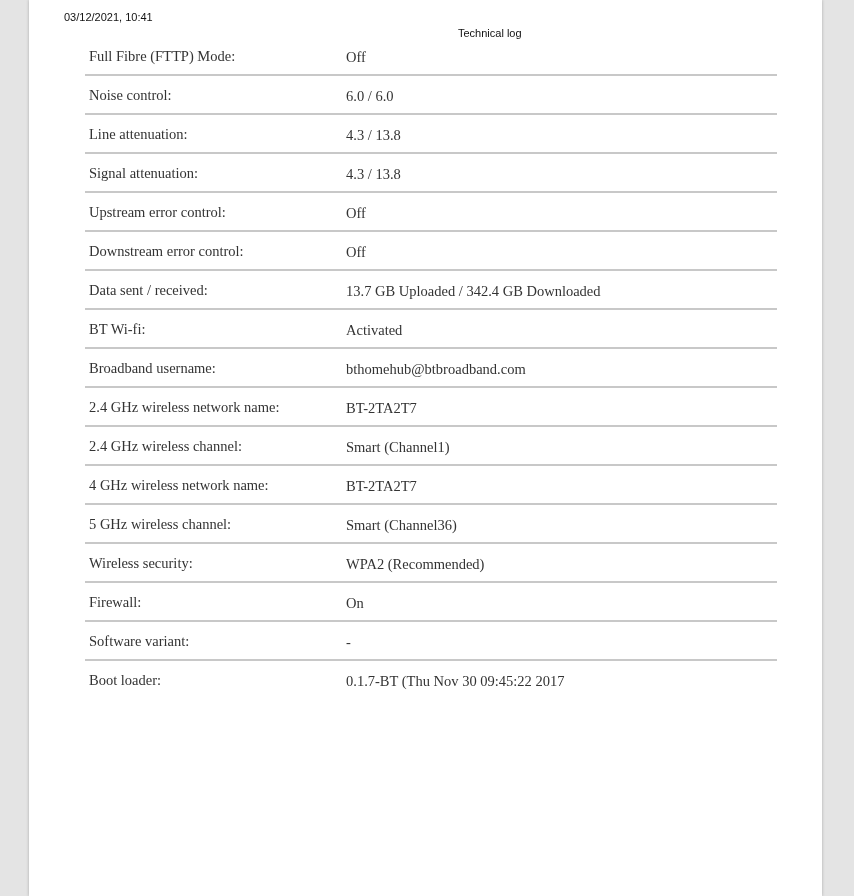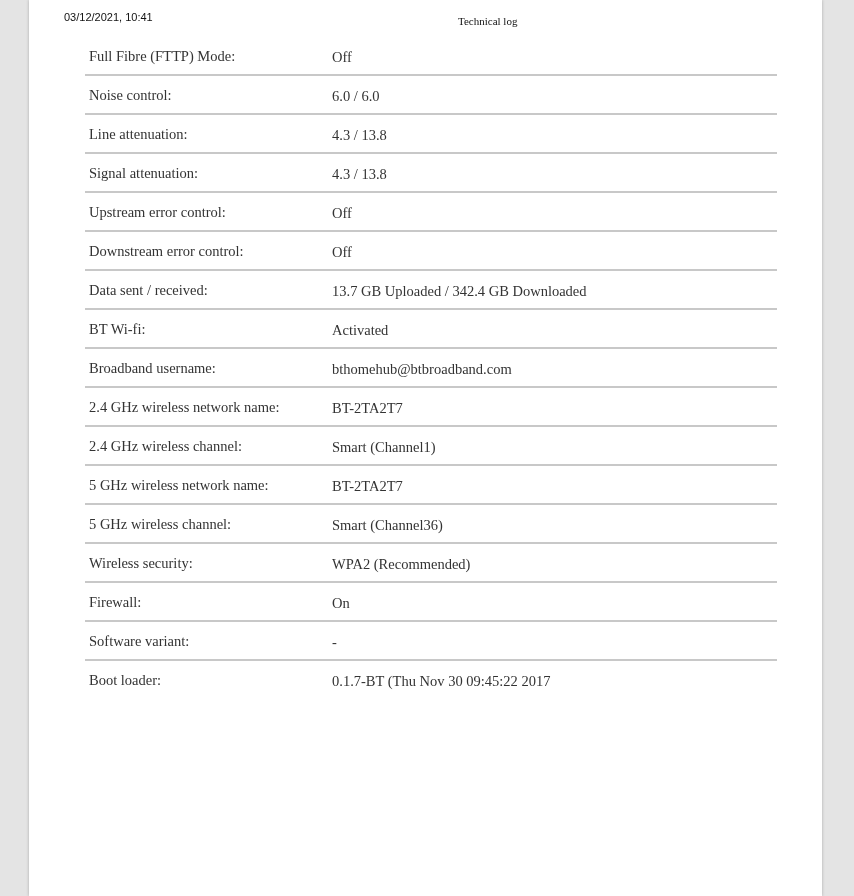--- a/index.html
+++ b/index.html
@@ -32,23 +32,22 @@
     .print-date {
       position: absolute;
       left: 35px;
       top: 0;
       white-space: nowrap;
       text-align: center;
     }
     .print-title {
       position: absolute;
       left: 429px;
-      top: 4px;
+      top: 16px;
       white-space: nowrap;
-      font-family: Liberation Serif, serif;
     }
     .rows {
       position: absolute;
       left: 56px;
       top: 37px;
       width: 692px;
     }
     .row {
       position: relative;
       height: 37px;
@@ -61,21 +60,21 @@
       border-bottom: none;
     }
     .row .label {
       position: absolute;
       left: 4px;
       top: 11px;
       white-space: nowrap;
     }
     .row .value {
       position: absolute;
-      left: 247px;
+      left: 261px;
       top: 12px;
       white-space: nowrap;
     }
   </style>
 </head>
 <body>
 
 <div class="page">
   <div class="print-header">
     <span class="print-date">03/12/2021, 10:41</span>
@@ -121,21 +120,21 @@
     </div>
     <div class="row">
       <span class="label">2.4 GHz wireless network name:</span>
       <span class="value">BT-2TA2T7</span>
     </div>
     <div class="row">
       <span class="label">2.4 GHz wireless channel:</span>
       <span class="value">Smart (Channel1)</span>
     </div>
     <div class="row">
-      <span class="label">5 GHz wireless network name:</span>
+      <span class="label">4 GHz wireless network name:</span>
       <span class="value">BT-2TA2T7</span>
     </div>
     <div class="row">
       <span class="label">5 GHz wireless channel:</span>
       <span class="value">Smart (Channel36)</span>
     </div>
     <div class="row">
       <span class="label">Wireless security:</span>
       <span class="value">WPA2 (Recommended)</span>
     </div>

